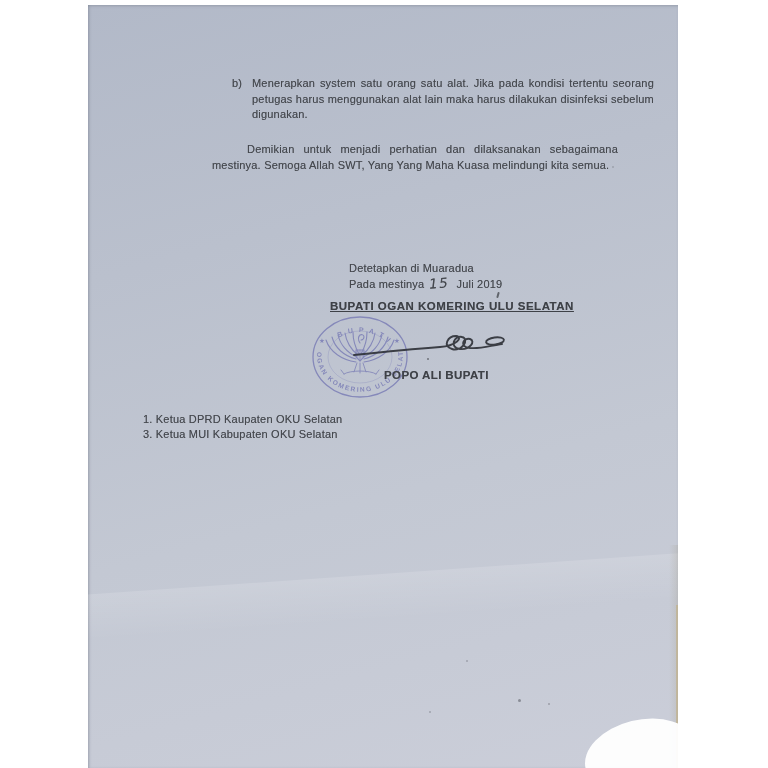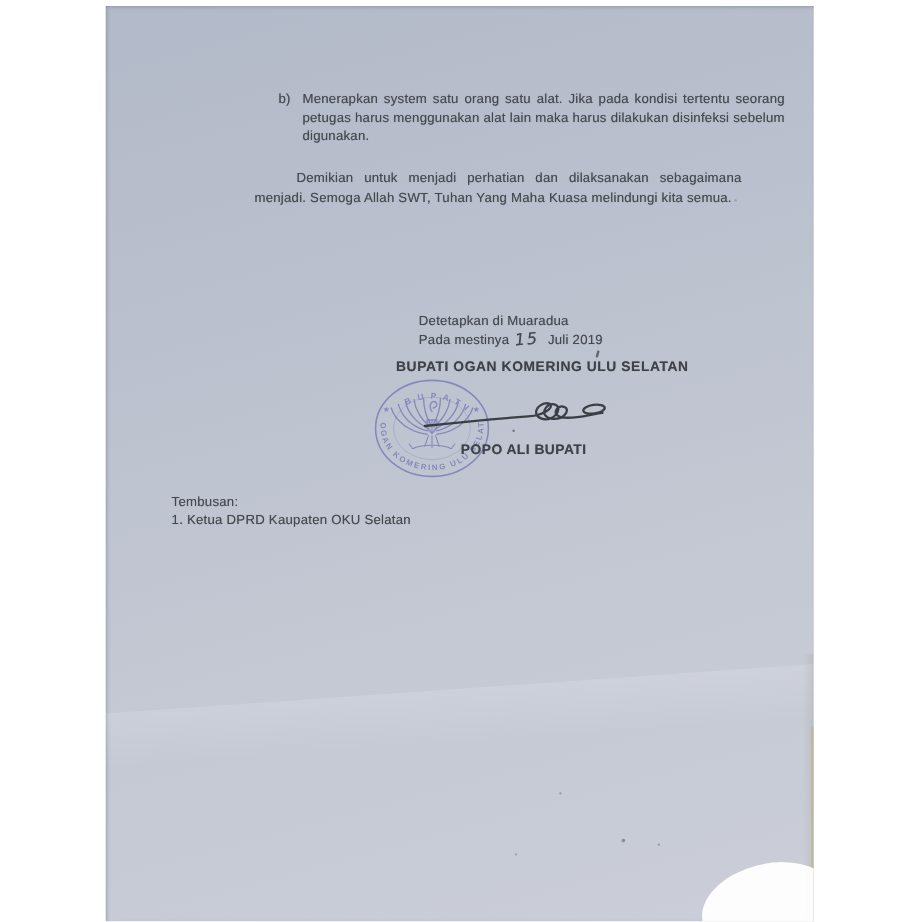--- a/index.html
+++ b/index.html
@@ -13,21 +13,21 @@
           transform:rotate(-4deg);pointer-events:none;}
   .txt{position:absolute;color:#45484e;font-size:11px;line-height:15.5px;
        letter-spacing:.2px;text-shadow:0 0 .6px rgba(69,72,78,.55);}
   .para-b{left:164px;top:71px;width:402px;text-align:justify;}
   .b-label{position:absolute;left:-20px;top:0;}
   .para-close{left:124px;top:137px;width:406px;text-align:justify;text-indent:35px;}
   .place-date{left:261px;top:256px;line-height:15px;}
   .hand{display:inline-block;font-family:"DejaVu Sans",sans-serif;font-style:italic;
         font-size:13.5px;letter-spacing:1.5px;transform:rotate(-5deg);margin:0 7px 0 5px;}
   .title-line{left:242px;top:294px;font-weight:bold;font-size:11.5px;letter-spacing:.5px;
-              color:#3e4147;z-index:6;}
+              color:#3e4147;z-index:6;text-decoration:underline;}
   .name-line{left:296px;top:363px;font-weight:bold;font-size:11.5px;letter-spacing:.4px;
              color:#3e4147;z-index:6;}
   .tembusan{left:55px;top:407px;line-height:15px;}
   .stamp-svg{position:absolute;left:218px;top:305px;width:108px;height:94px;z-index:3;
              filter:blur(.4px);opacity:.92;}
   .sig-svg{position:absolute;left:264px;top:326px;width:165px;height:36px;z-index:5;}
   .edge-line{position:absolute;right:0;top:600px;width:2px;height:163px;
              background:#c2b087;opacity:.65;}
   .edge-shade{position:absolute;right:0;top:540px;width:9px;height:223px;
               background:linear-gradient(to left,rgba(150,140,110,.18),rgba(150,140,110,0));}
@@ -43,21 +43,21 @@
 <div class="stage">
   <div class="paper">
 
     <div class="crease"></div>
 
     <div class="txt para-b">
       <span class="b-label">b)</span>
       <span>Menerapkan system satu orang satu alat. Jika pada kondisi tertentu seorang petugas harus menggunakan alat lain maka harus dilakukan disinfeksi sebelum digunakan.</span>
     </div>
 
-    <div class="txt para-close">Demikian untuk menjadi perhatian dan dilaksanakan sebagaimana menjadi. Semoga Allah SWT, Tuhan Yang Maha Kuasa melindungi kita semua.</div>
+    <div class="txt para-close">Demikian untuk menjadi perhatian dan dilaksanakan sebagaimana mestinya. Semoga Allah SWT, Yang Yang Maha Kuasa melindungi kita semua.</div>
 
     <div class="txt place-date">
       <div>Detetapkan di Muaradua</div>
       <div>
         <span>Pada mestinya</span><span class="hand">15</span><span>Juli 2019</span>
       </div>
     </div>
 
     <div class="txt title-line">BUPATI OGAN KOMERING ULU SELATAN</div>
 
@@ -100,22 +100,22 @@
         <path d="M 2 24 C 30 21, 60 18, 88 16 C 104 15, 112 6, 104 5 C 96 5, 90 15, 100 18
                  C 110 21, 118 8, 110 6 C 103 4, 96 16, 108 18 C 118 19, 124 10, 118 8
                  C 112 6, 106 16, 118 17 C 130 18, 140 14, 150 13"></path>
         <ellipse cx="143" cy="10" rx="9" ry="3.6" transform="rotate(-8 143 10)"></ellipse>
       </g>
     </svg>
 
     <div class="txt name-line">POPO ALI BUPATI</div>
 
     <div class="txt tembusan">
-      <div>Tembusan:</div>
       <div>1. Ketua DPRD Kaupaten OKU Selatan</div>
+      <div>3. Ketua MUI Kabupaten OKU Selatan</div>
     </div>
 
     <div class="tick" style="left:409px;top:287px;"></div>
     <div class="speck" style="left:339px;top:353px;width:2px;height:2px;"></div>
     <div class="speck" style="left:524px;top:161px;width:2px;height:2px;opacity:.4;"></div>
     <div class="speck" style="left:430px;top:694px;width:3px;height:3px;opacity:.7;"></div>
     <div class="speck" style="left:378px;top:655px;width:2px;height:2px;opacity:.45;"></div>
     <div class="speck" style="left:460px;top:698px;width:2px;height:2px;opacity:.5;"></div>
     <div class="speck" style="left:341px;top:706px;width:2px;height:2px;opacity:.45;"></div>
 

